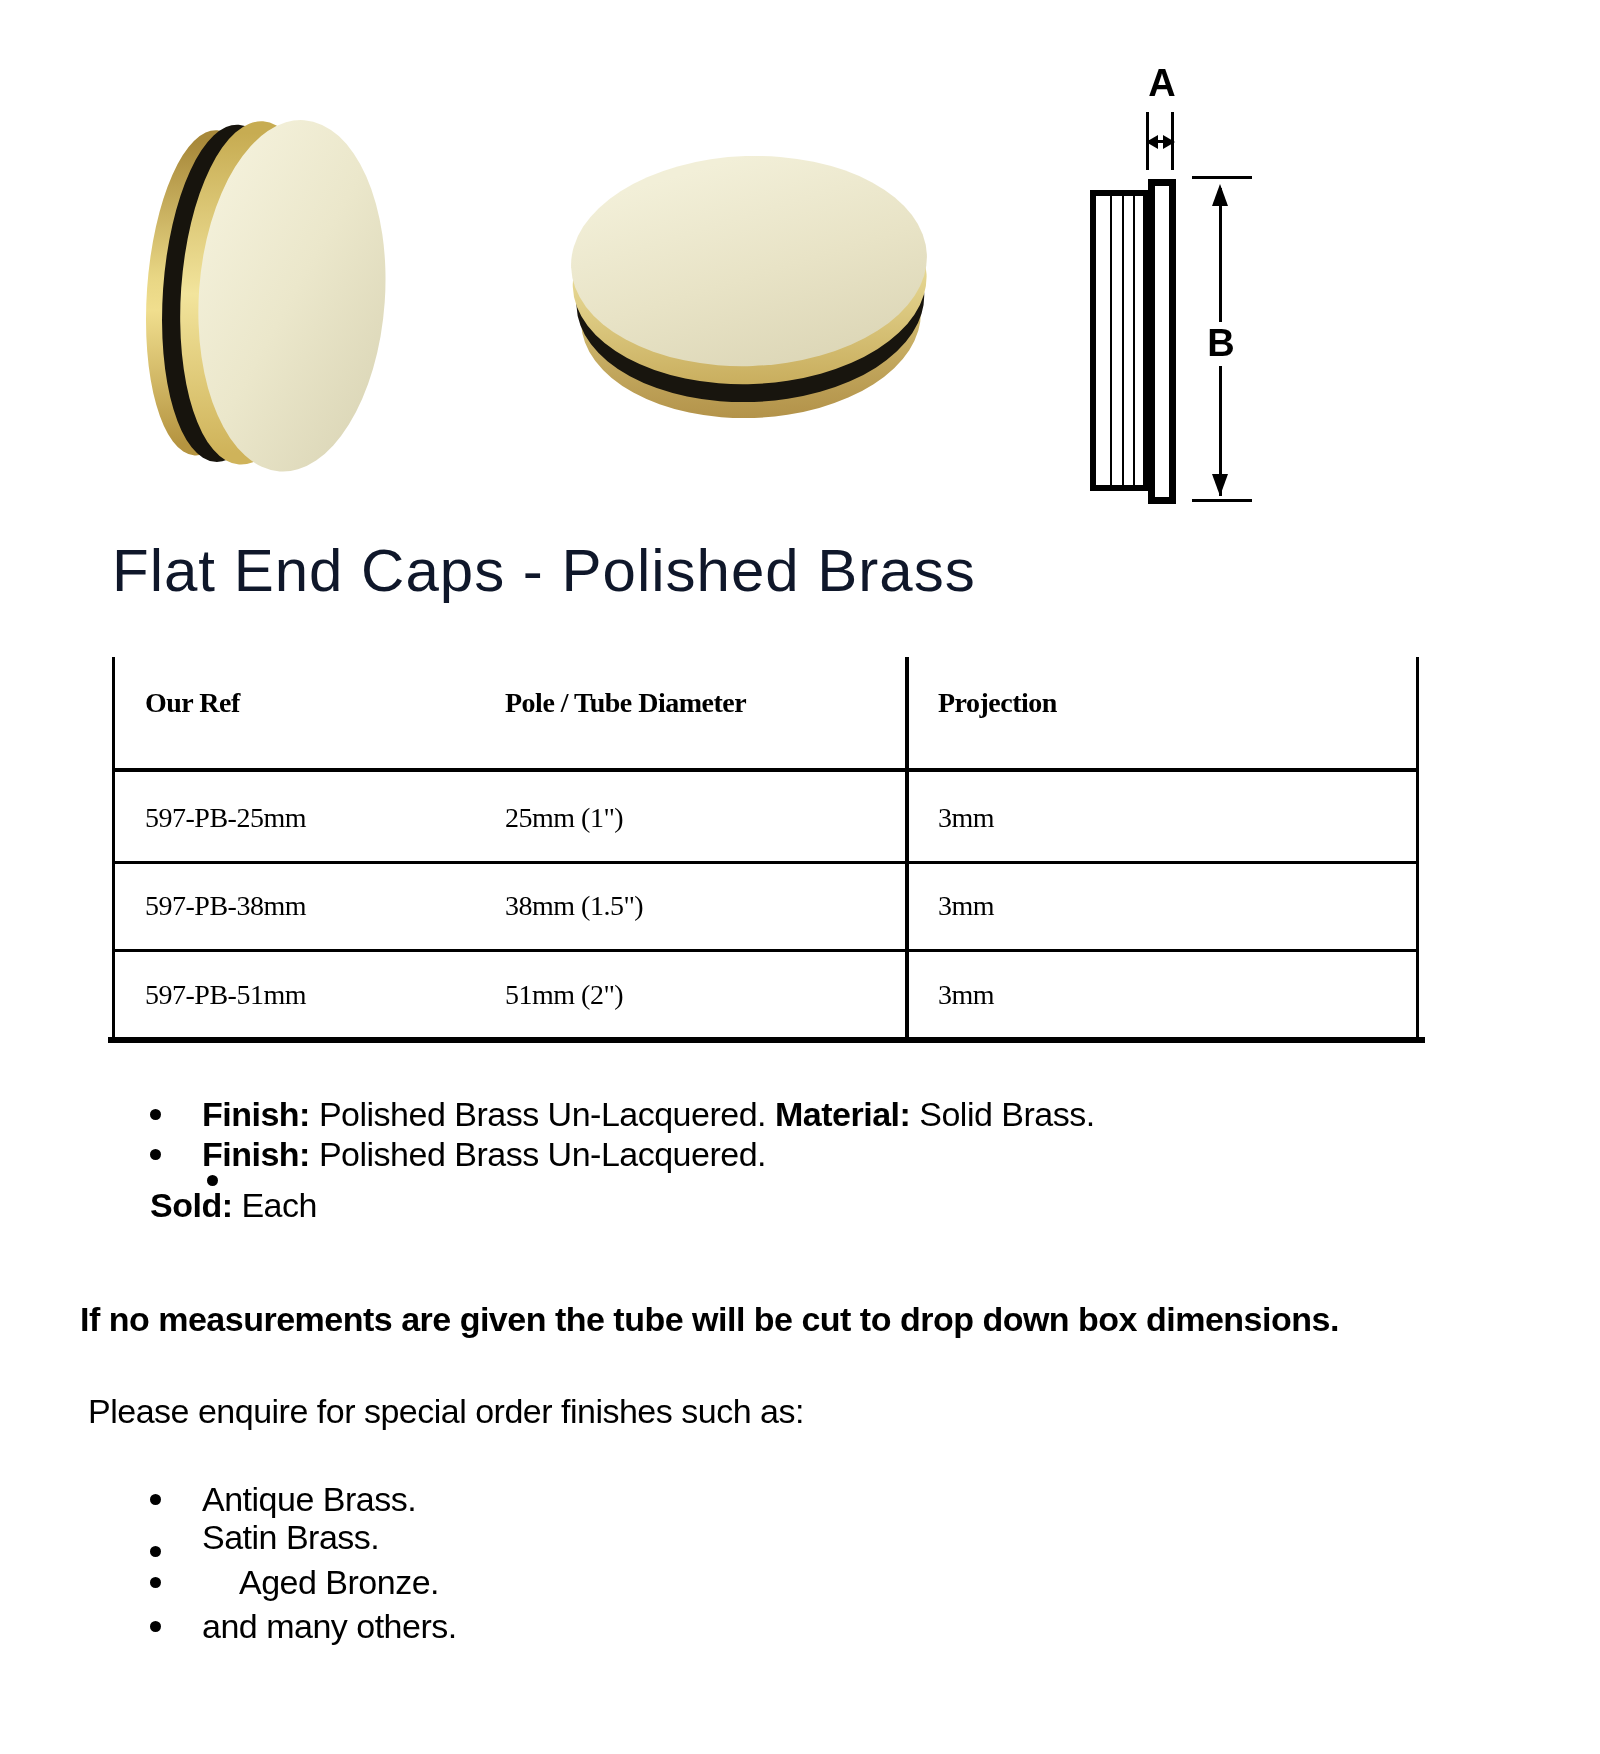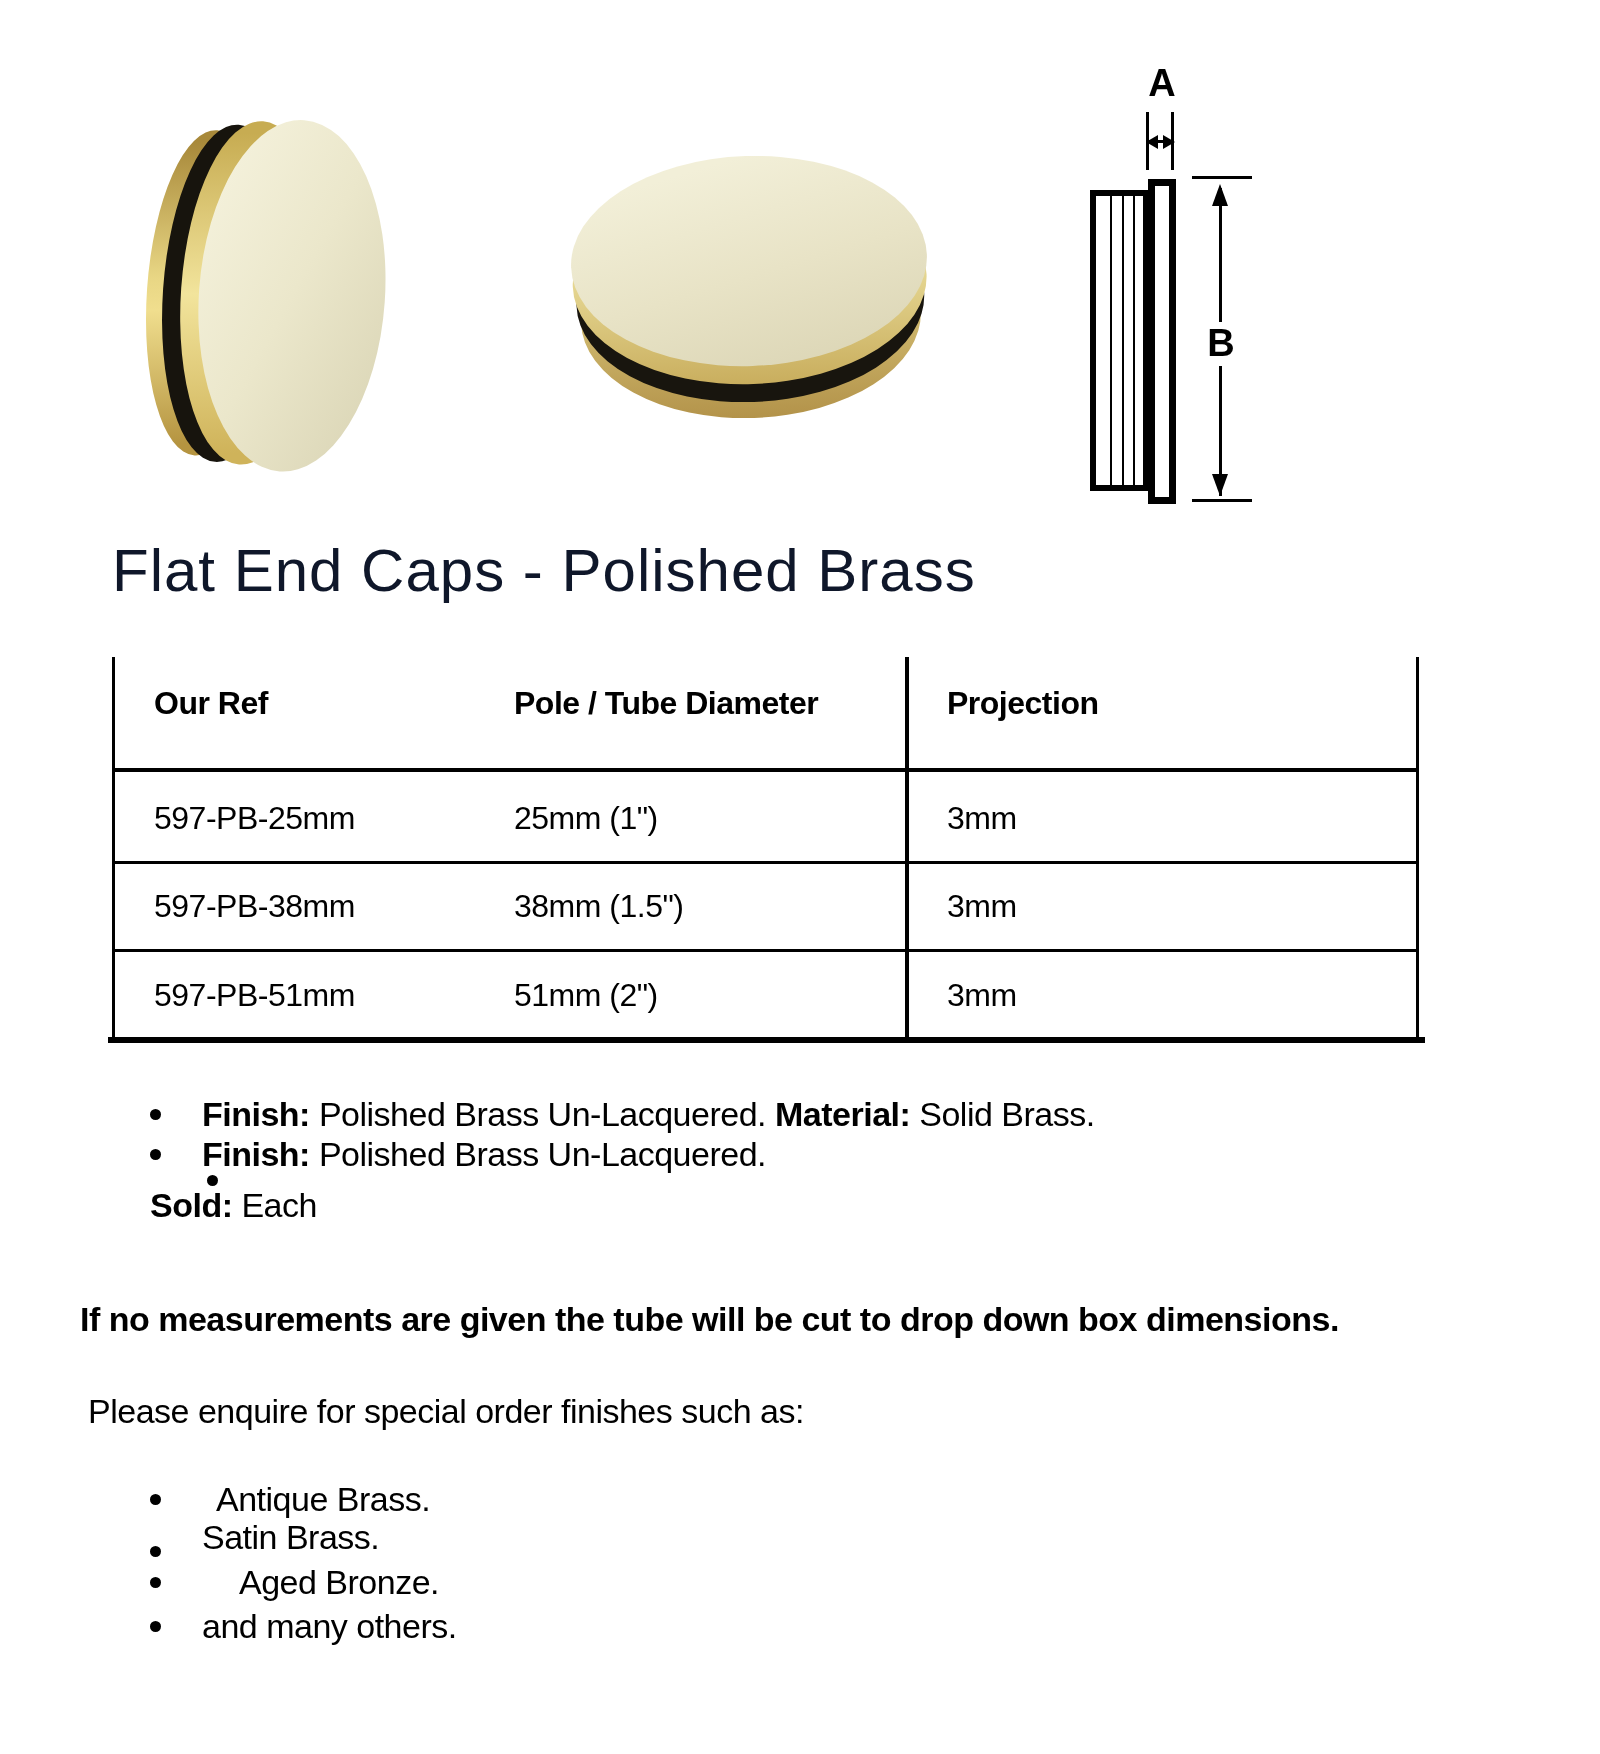--- a/index.html
+++ b/index.html
@@ -15,22 +15,22 @@
   
   .diag-label{position:absolute;font-size:38px;font-weight:700;text-align:center;line-height:42px;}
   .rect{position:absolute;background:#fff;box-sizing:border-box;border:6px solid #000;}
   .tri{position:absolute;width:0;height:0;}
 
   
   #title{position:absolute;left:112px;top:538px;font-size:60px;line-height:66px;
          letter-spacing:1px;color:#0f172a;white-space:nowrap;}
 
   
-  .tcell{position:absolute;font-family:Liberation Sans, sans-serif;font-size:32px;line-height:44px;
-         letter-spacing:-0.5px;white-space:nowrap;margin-left:9px;}
+  .tcell{position:absolute;font-family:Liberation Serif, serif;font-size:28px;line-height:44px;
+         letter-spacing:-0.5px;white-space:nowrap;}
   .thead{font-weight:700;}
 
   
   .bullet-row{position:absolute;left:150px;display:flex;align-items:center;height:40px;
               font-size:34px;letter-spacing:-0.5px;white-space:nowrap;}
   .dot{width:11px;height:11px;border-radius:50%;background:#000;margin-right:41px;flex:0 0 auto;}
   .bullet-row b{font-weight:700;margin-top:35px;}
   .para{position:absolute;font-size:34px;line-height:40px;letter-spacing:-0.5px;white-space:nowrap;}
   .bold{font-weight:700;}
 </style>
@@ -115,21 +115,21 @@
     <span><b>Finish:</b><span> Polished Brass Un-Lacquered.</span></span>
   </div>
   <div class="bullet-row" style="top:1175px;flex-direction:column;">
     <span class="dot"></span>
     <span><b>Sold:</b><span> Each</span></span>
   </div>
 
   <div class="para" style="left:88px;top:1391px;">Please enquire for special order finishes such as:</div>
   <div class="para bold" style="left:80px;top:1299px;">If no measurements are given the tube will be cut to drop down box dimensions.</div>
 
-  <div class="bullet-row" style="top:1479px;gap:14px;">
+  <div class="bullet-row" style="top:1479px;">
     <span class="dot"></span>
     <span>Antique Brass.</span>
   </div>
   <div class="bullet-row" style="top:1517px;align-items:flex-end;">
     <span class="dot"></span>
     <span>Satin Brass.</span>
   </div>
   <div class="bullet-row" style="top:1562px;gap:37px;">
     <span class="dot"></span>
     <span>Aged Bronze.</span>

